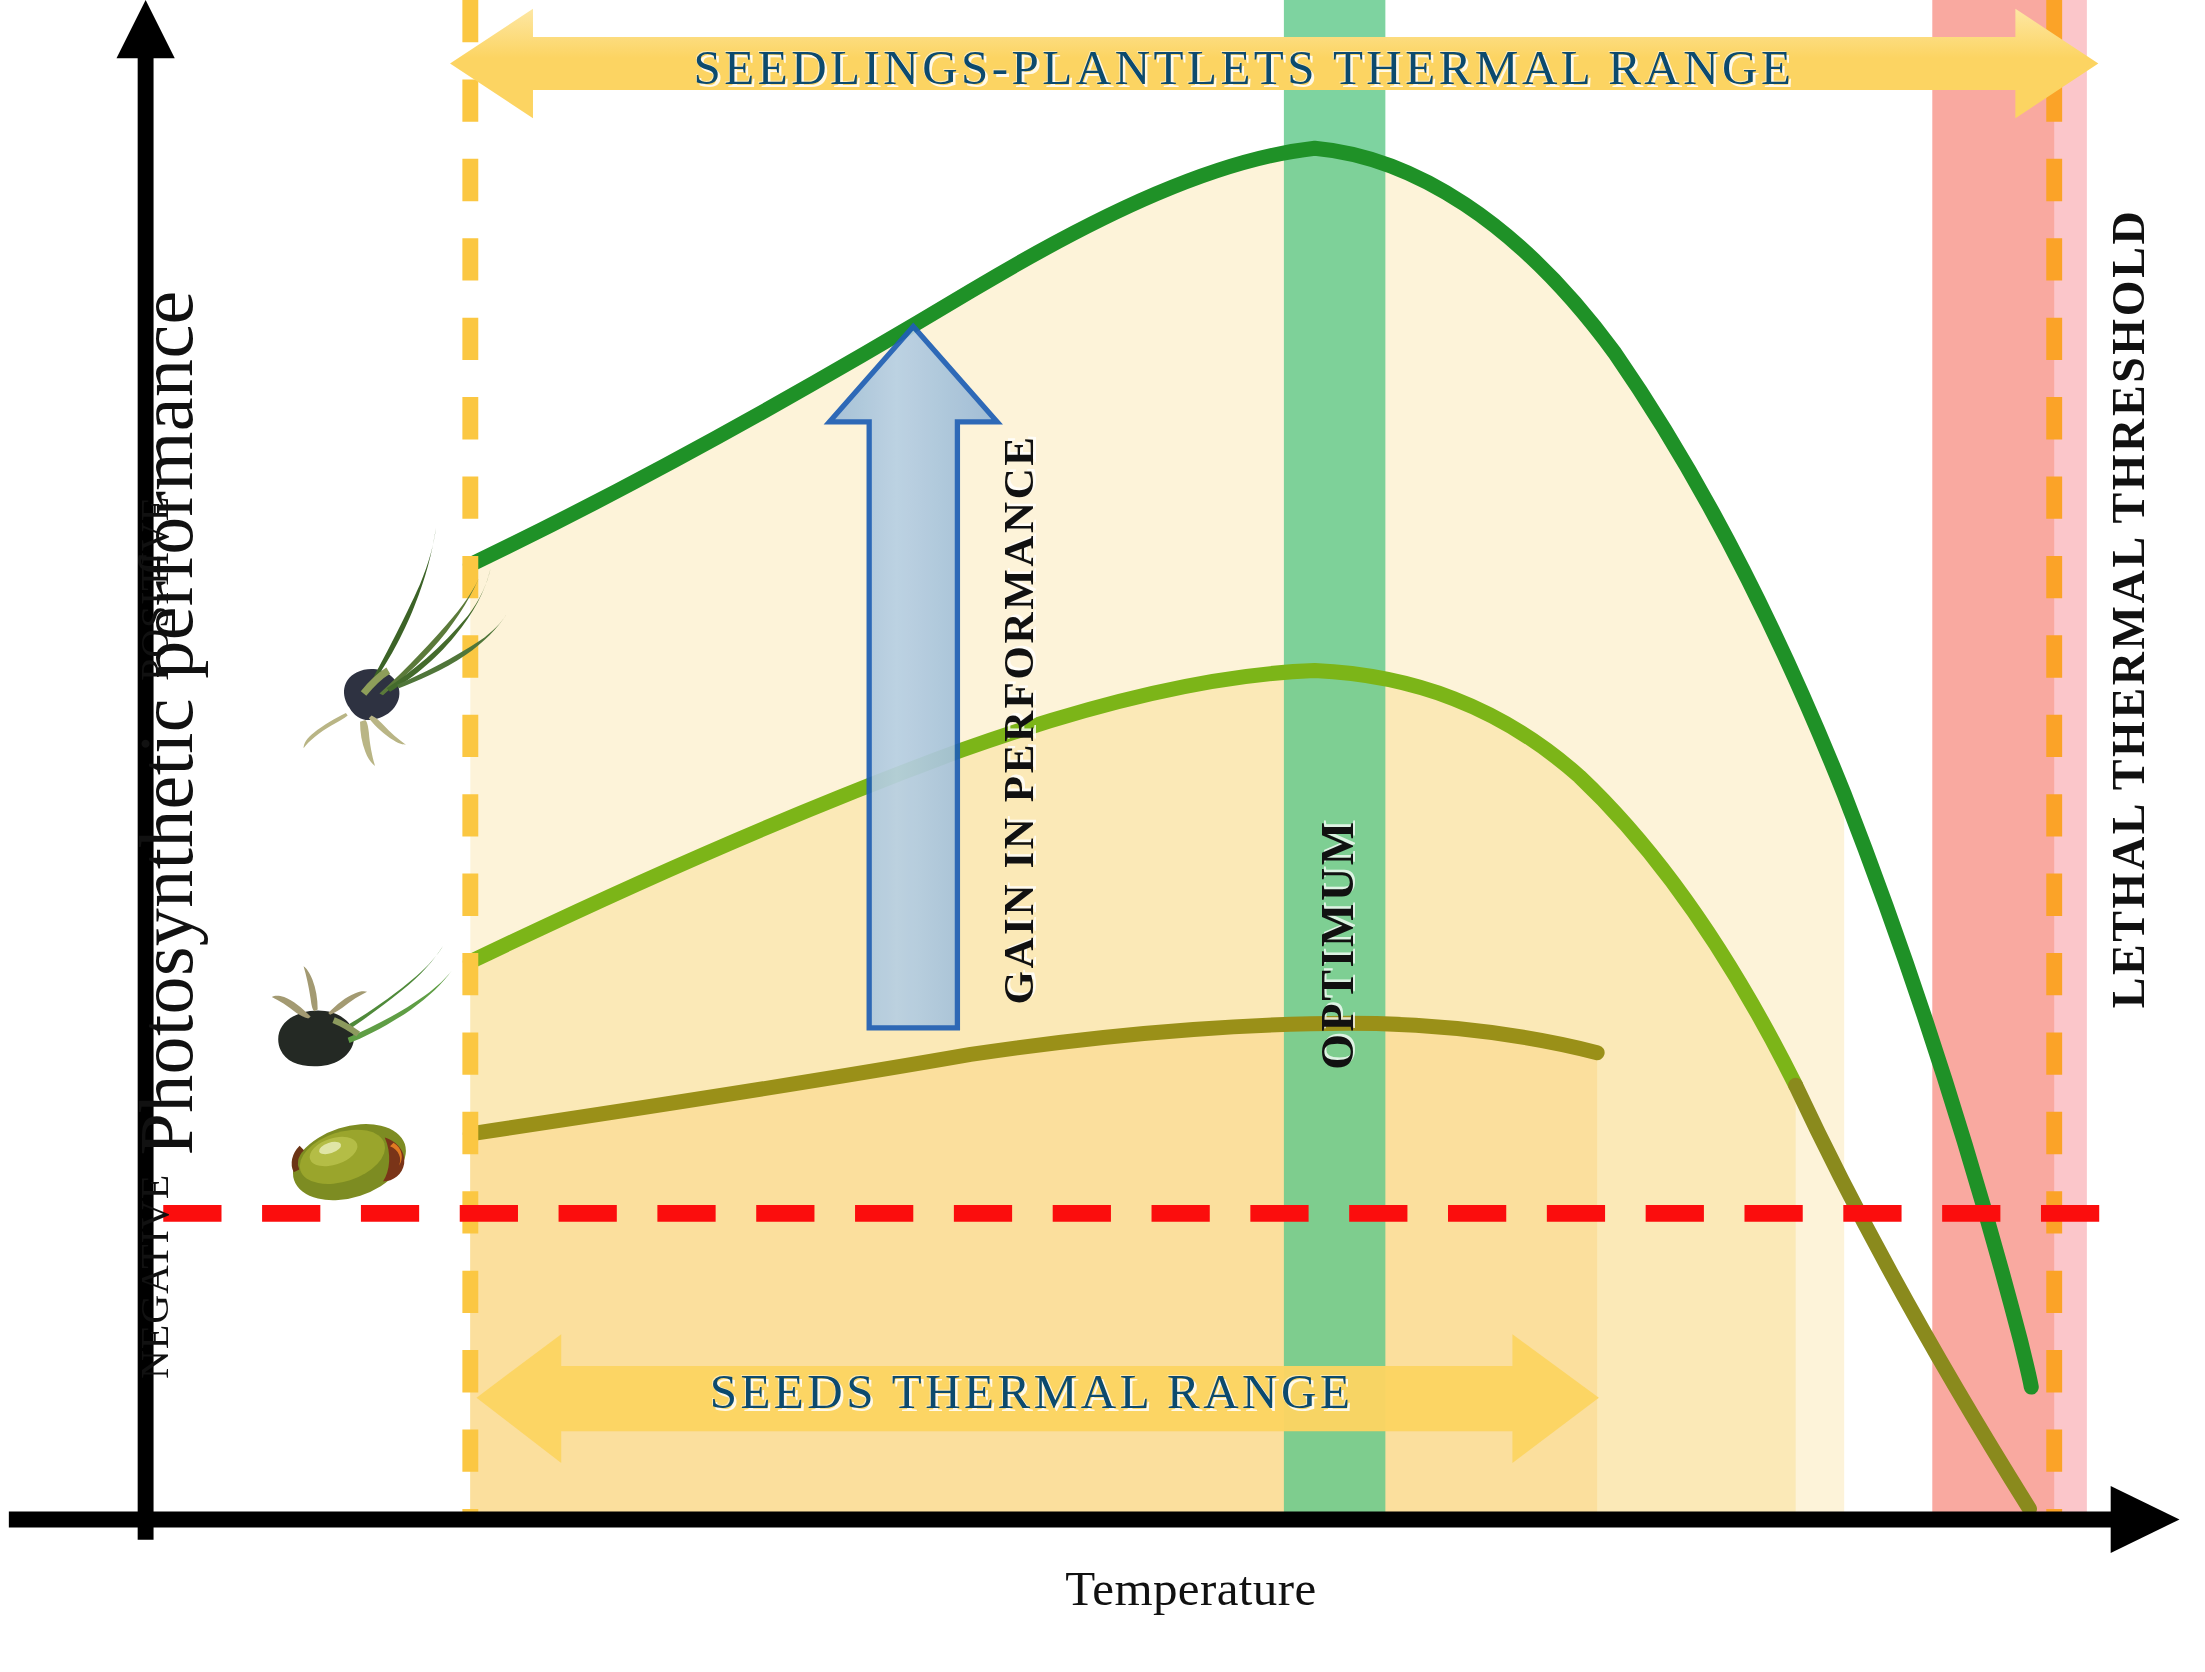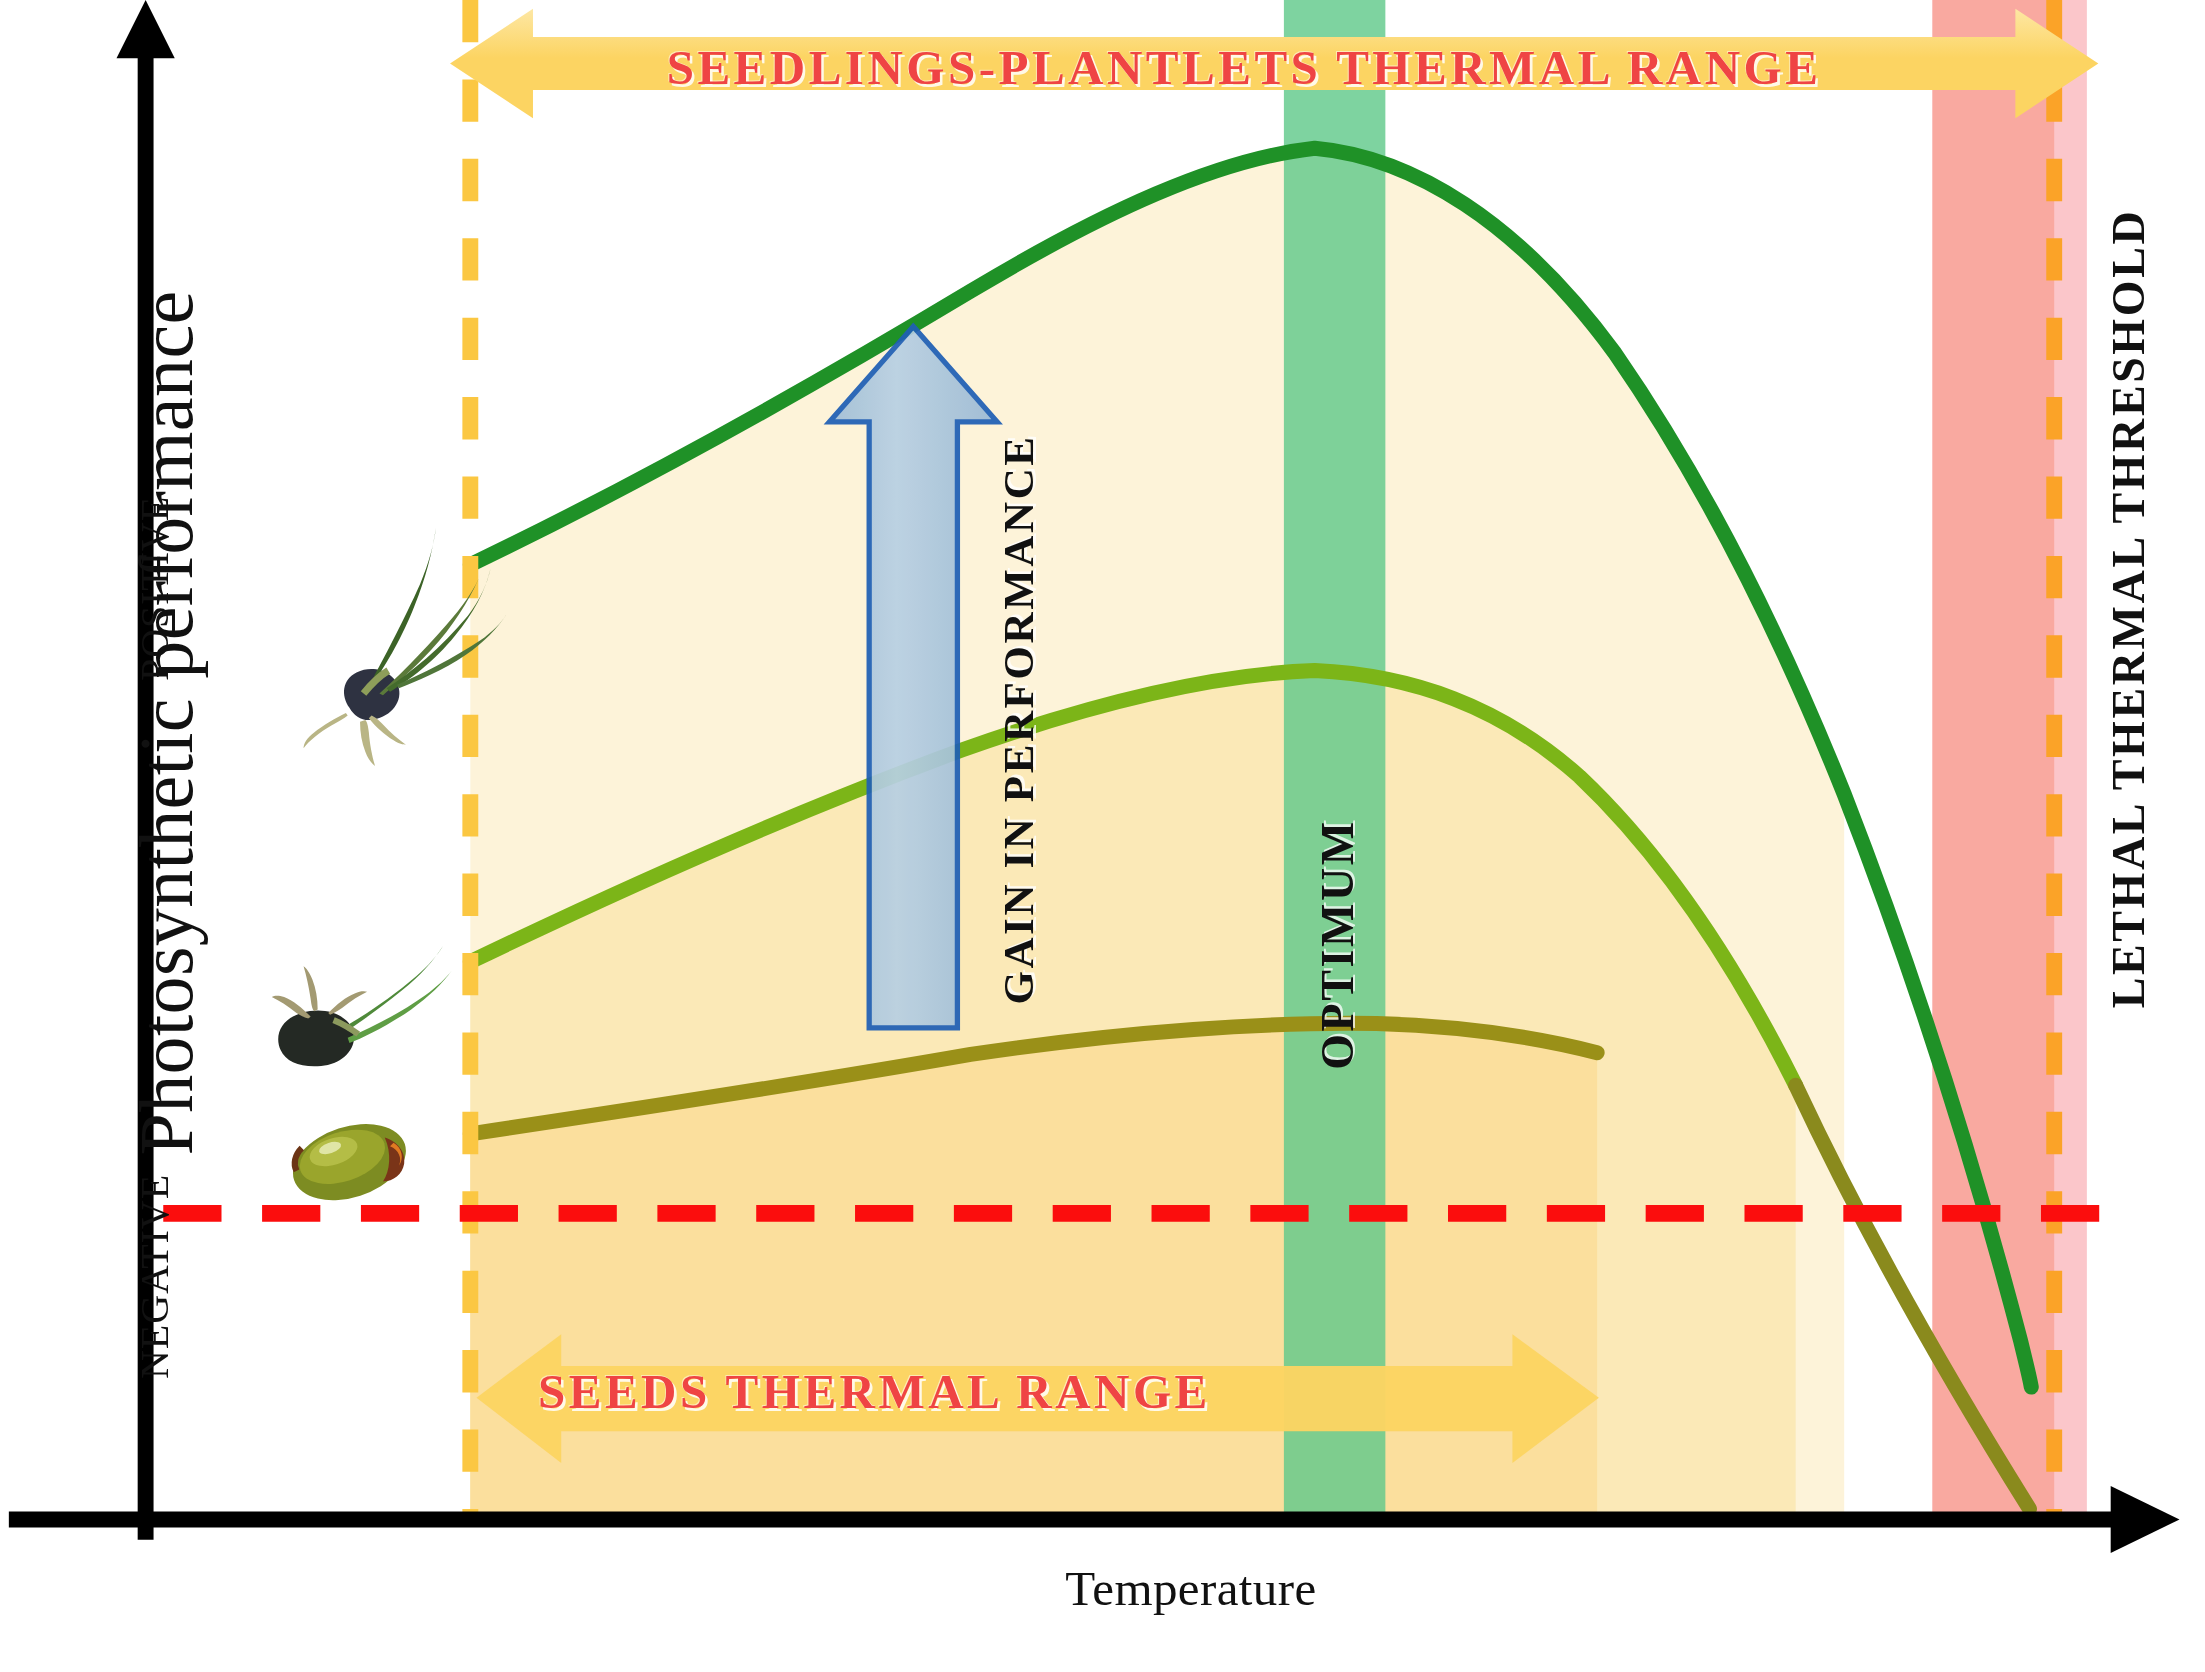--- a/index.html
+++ b/index.html
@@ -42,29 +42,29 @@
     transform: rotate(-90deg); transform-origin: 50% 50%;
   }
   #x-axis-title {
     left: 882px; top: 1560px;
     width: 618px; text-align: center;
     font-size: 49px; letter-spacing: 0.4px;
   }
 
   .banner-text {
     position: absolute;
-    font-size: 49px; font-weight: 700;
-    letter-spacing: 3.5px; color: #ef4444;
+    font-size: 49px; font-weight: 400;
+    letter-spacing: 3.5px; color: #0c4a6e;
     text-shadow: 2.6px 2.6px 0 rgba(255,255,255,0.85), -0.9px -0.9px 0 rgba(255,255,255,0.5);
   }
   #seedlings-banner-text {
     left: 547px; top: 39px; width: 1394px; text-align: center;
   }
   #seeds-banner-text {
-    left: 538px; top: 1363px; width: 1041px; 
+    left: 511px; top: 1363px; width: 1041px; text-align: center;
   }
   #gain-text {
     left: 701px; top: 695px; width: 635px; text-align: center;
     font-size: 43px; font-weight: 700; letter-spacing: 2.6px;
     transform: rotate(-90deg); transform-origin: 50% 50%;
     text-shadow: 2.6px 2.6px 0 rgba(255,255,255,0.8);
   }
   #optimum-text {
     left: 1081px; top: 918px; width: 512px; text-align: center;
     font-size: 46px; font-weight: 700; letter-spacing: 2.6px;

